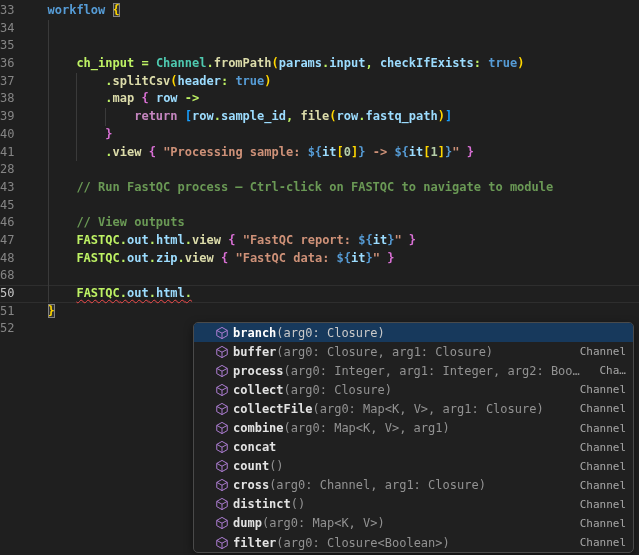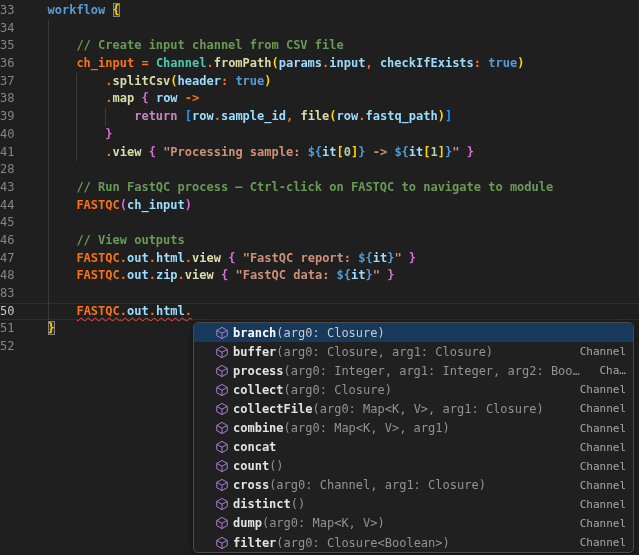--- a/index.html
+++ b/index.html
@@ -10,21 +10,21 @@
     font-size:12px;font-weight:bold;cursor:text;
   }
   .lines{position:absolute;top:2px;left:0;right:0;}
   .line{position:relative;height:17.7px;line-height:17.7px;white-space:pre;}
   .line.current{box-shadow:inset 0 1px 0 rgba(255,255,255,.07), inset 0 -1px 0 rgba(255,255,255,.07);}
   .ln{position:absolute;left:0;top:0;width:26px;color:#858585;font-weight:normal;}
   .current .ln{color:#c6c6c6;}
   .code{position:absolute;left:47.5px;top:0;white-space:pre;}
   .guide{position:absolute;top:0;width:1px;height:100%;background:#3a3a3a;}
   .kw{color:#569CD6}.cmt{color:#6A9955}.var{color:#9CDCFE}.fn{color:#DCDCAA}
-  .cls{color:#4EC9B0}.str{color:#CE9178}.num{color:#B5CEA8}.pln{color:#f97316}
+  .cls{color:#4EC9B0}.str{color:#CE9178}.num{color:#B5CEA8}.pln{color:#bef264}
   .ret{color:#C586C0}.b1{color:#FFD700}.b2{color:#DA70D6}.b3{color:#179FFF}
   .match{outline:1px solid #828282;outline-offset:-1px;background:rgba(120,120,120,.22);}
   .sq{text-decoration:underline;text-decoration-style:wavy;text-decoration-color:#F14C4C;text-decoration-thickness:1px;text-underline-offset:2px;}
   .suggest{
     position:absolute;left:193px;top:322px;width:439px;
     background:#202020;border:1px solid #4a4a4a;border-radius:5px;
     overflow:hidden;z-index:10;box-shadow:0 3px 10px rgba(0,0,0,.45);
   }
   .sugrow{height:19.1px;display:flex;align-items:center;padding:0 7px 0 20px;cursor:pointer;}
   .sugrow.selected{background:#17395C;}
@@ -35,35 +35,34 @@
   .selected .sugname{color:#ffffff;}
   .selected .sugdetail{color:#c9c9c9;}
 </style>
 </head>
 <body>
 
 <div class="screen">
   <div class="lines">
       <div class="line"><span class="ln">33</span><span class="code"><span class="kw">workflow</span><span class="pln"> </span><span class="b1 match">{</span></span></div>
       <div class="line"><span class="ln">34</span><div class="guide" style="left: 47.5px;"></div><span class="code"></span></div>
-      <div class="line"><span class="ln">35</span><div class="guide" style="left: 47.5px;"></div><span class="code"><span class="cmt">    // Create input channel from CSV file</span></span></div>
+      <div class="line"><span class="ln">35</span><div class="guide" style="left: 47.5px;"></div></div>
       <div class="line"><span class="ln">36</span><div class="guide" style="left: 47.5px;"></div><span class="code"><span class="pln">    ch_input = </span><span class="cls">Channel</span><span class="pln">.</span><span class="fn">fromPath</span><span class="b1">(</span><span class="var">params</span><span class="pln">.</span><span class="var">input</span><span class="pln">, </span><span class="var">checkIfExists</span><span class="pln">:</span><span class="kw"> true</span><span class="b1">)</span></span></div>
       <div class="line"><span class="ln">37</span><div class="guide" style="left: 47.5px;"></div><div class="guide" style="left: 76.412px;"></div><span class="code"><span class="pln">        .</span><span class="fn">splitCsv</span><span class="b1">(</span><span class="var">header</span><span class="pln">:</span><span class="kw"> true</span><span class="b1">)</span></span></div>
       <div class="line"><span class="ln">38</span><div class="guide" style="left: 47.5px;"></div><div class="guide" style="left: 76.412px;"></div><span class="code"><span class="pln">        .</span><span class="fn">map</span><span class="pln"> </span><span class="b2">{</span><span class="var"> row</span><span class="pln"> -&gt;</span></span></div>
       <div class="line"><span class="ln">39</span><div class="guide" style="left: 47.5px;"></div><div class="guide" style="left: 76.412px;"></div><div class="guide" style="left: 105.324px;"></div><span class="code"><span class="ret">            return</span><span class="pln"> </span><span class="b3">[</span><span class="var">row</span><span class="pln">.</span><span class="var">sample_id</span><span class="pln">, </span><span class="fn">file</span><span class="b1">(</span><span class="var">row</span><span class="pln">.</span><span class="var">fastq_path</span><span class="b1">)</span><span class="b3">]</span></span></div>
       <div class="line"><span class="ln">40</span><div class="guide" style="left: 47.5px;"></div><div class="guide" style="left: 76.412px;"></div><span class="code"><span class="pln">        </span><span class="b2">}</span></span></div>
       <div class="line"><span class="ln">41</span><div class="guide" style="left: 47.5px;"></div><div class="guide" style="left: 76.412px;"></div><span class="code"><span class="pln">        .</span><span class="fn">view</span><span class="pln"> </span><span class="b2">{</span><span class="pln"> </span><span class="str">"Processing sample: </span><span class="kw">${</span><span class="var">it</span><span class="b1">[</span><span class="num">0</span><span class="b1">]</span><span class="kw">}</span><span class="str"> -&gt; </span><span class="kw">${</span><span class="var">it</span><span class="b1">[</span><span class="num">1</span><span class="b1">]</span><span class="kw">}</span><span class="str">"</span><span class="pln"> </span><span class="b2">}</span></span></div>
       <div class="line"><span class="ln">28</span><div class="guide" style="left: 47.5px;"></div><span class="code"></span></div>
       <div class="line"><span class="ln">43</span><div class="guide" style="left: 47.5px;"></div><span class="code"><span class="cmt">    // Run FastQC process – Ctrl-click on FASTQC to navigate to module</span></span></div>
-      <div class="line"><span class="ln">44</span><div class="guide" style="left: 47.5px;"></div><span class="code"><span class="pln">    FASTQC</span><span class="b2">(</span><span class="var">ch_input</span><span class="b2">)</span></span></div>
       <div class="line"><span class="ln">45</span><div class="guide" style="left: 47.5px;"></div><span class="code"></span></div>
       <div class="line"><span class="ln">46</span><div class="guide" style="left: 47.5px;"></div><span class="code"><span class="cmt">    // View outputs</span></span></div>
       <div class="line"><span class="ln">47</span><div class="guide" style="left: 47.5px;"></div><span class="code"><span class="pln">    FASTQC</span><span class="pln">.</span><span class="var">out</span><span class="pln">.</span><span class="var">html</span><span class="pln">.</span><span class="fn">view</span><span class="pln"> </span><span class="b2">{</span><span class="pln"> </span><span class="str">"FastQC report: </span><span class="kw">${</span><span class="var">it</span><span class="kw">}</span><span class="str">"</span><span class="pln"> </span><span class="b2">}</span></span></div>
       <div class="line"><span class="ln">48</span><div class="guide" style="left: 47.5px;"></div><span class="code"><span class="pln">    FASTQC</span><span class="pln">.</span><span class="var">out</span><span class="pln">.</span><span class="var">zip</span><span class="pln">.</span><span class="fn">view</span><span class="pln"> </span><span class="b2">{</span><span class="pln"> </span><span class="str">"FastQC data: </span><span class="kw">${</span><span class="var">it</span><span class="kw">}</span><span class="str">"</span><span class="pln"> </span><span class="b2">}</span></span></div>
-      <div class="line"><span class="ln">83</span><div class="guide" style="left: 47.5px;"></div><span class="code"></span></div>
+      <div class="line"><span class="ln">68</span><div class="guide" style="left: 47.5px;"></div><span class="code"></span></div>
       <div class="line current"><span class="ln">50</span><div class="guide" style="left: 47.5px;"></div><span class="code"><span class="pln">    </span><span class="pln sq">FASTQC</span><span class="pln sq">.</span><span class="var sq">out</span><span class="pln sq">.</span><span class="var sq">html</span><span class="pln sq">.</span></span></div>
       <div class="line"><span class="ln">51</span><span class="code"><span class="b1 match">}</span></span></div>
       <div class="line"><span class="ln">52</span><span class="code"></span></div>
     </div>
   <div class="suggest">
       <div class="sugrow selected">
         <span class="sugicon">
           <svg width="14" height="14" viewBox="0 0 16 16" aria-hidden="true">
             <path fill="none" stroke="#B180D7" stroke-width="1.1" stroke-linejoin="round" d="M8 1.6 14 5v6L8 14.4 2 11V5Z"></path>
             <path fill="none" stroke="#B180D7" stroke-width="1.1" stroke-linejoin="round" d="M2 5l6 3.2L14 5M8 8.2v6.2"></path>

